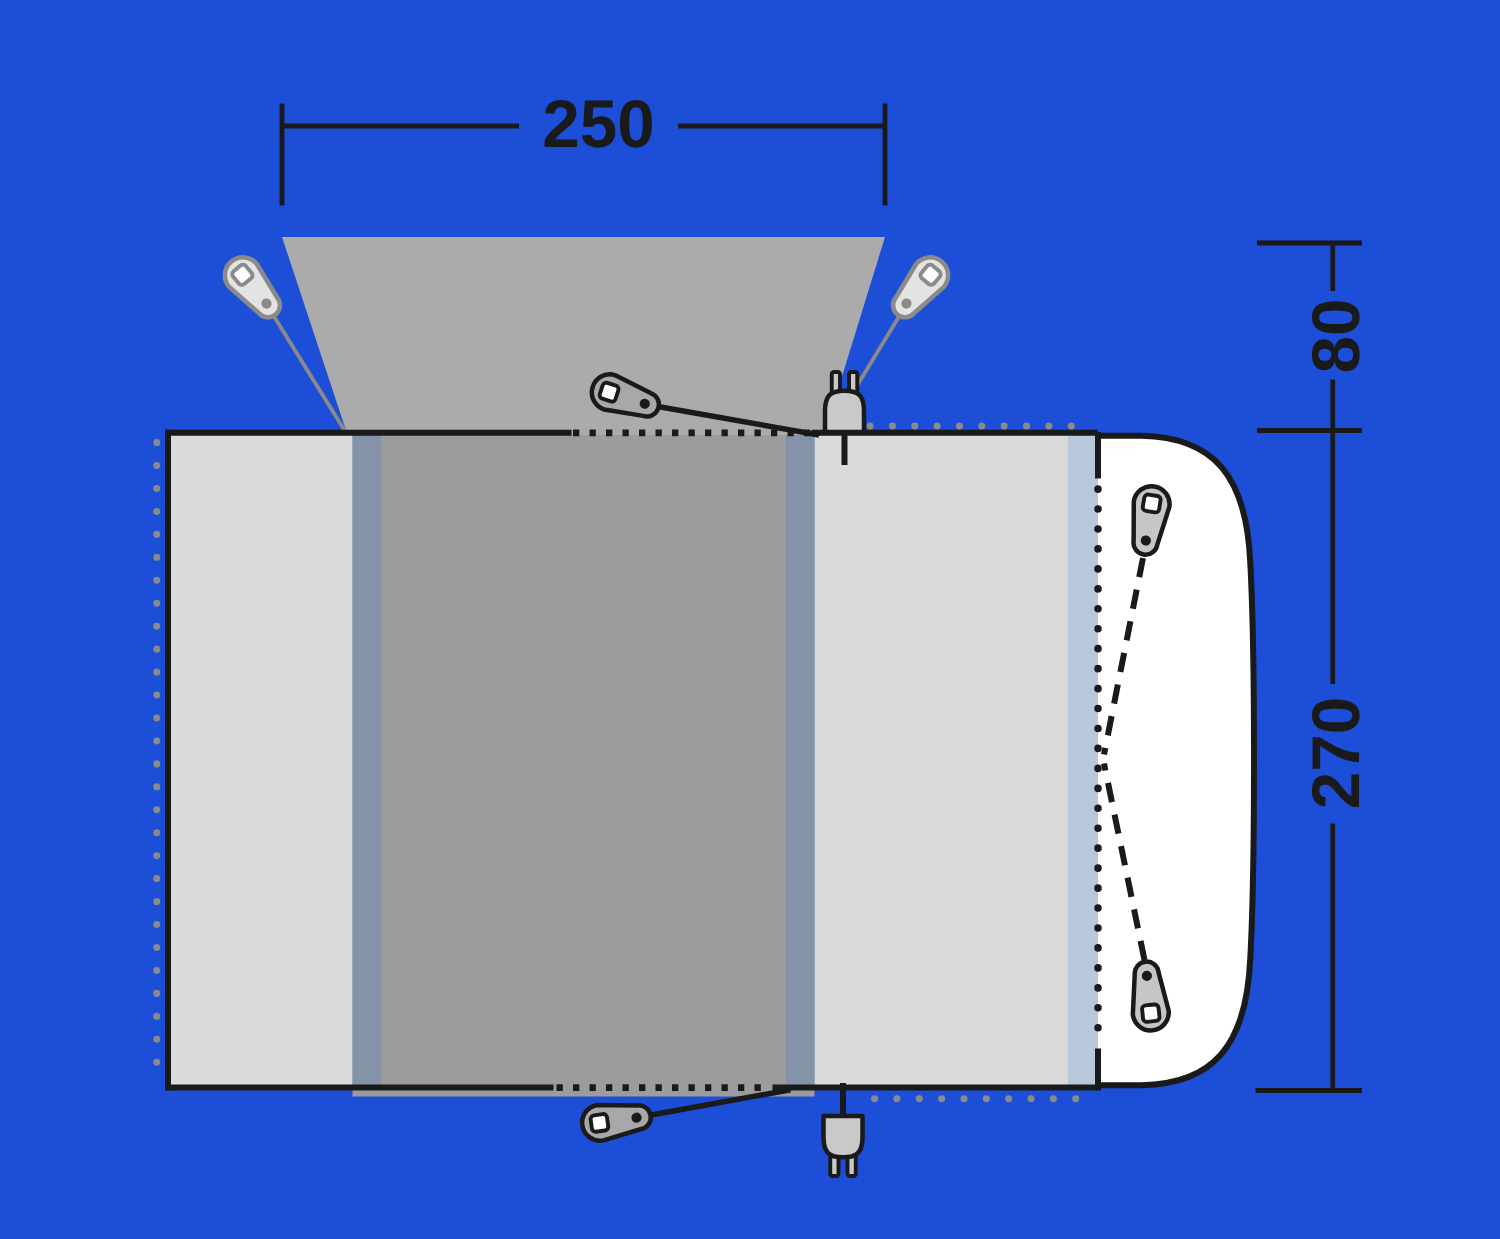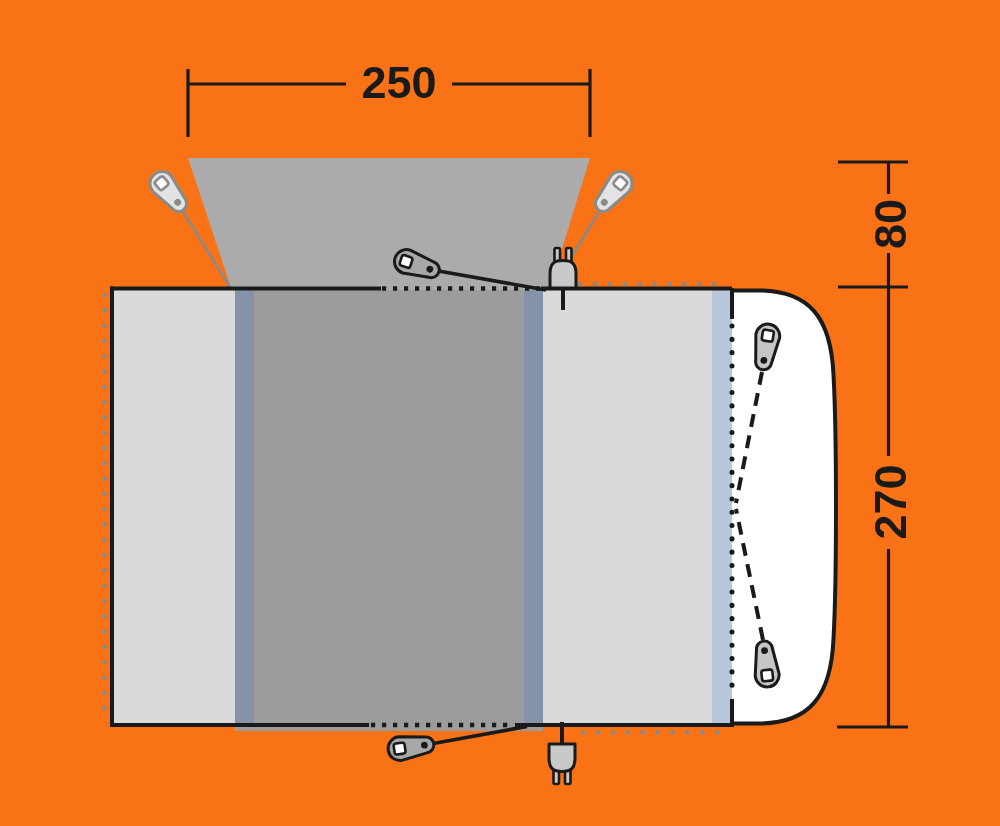--- a/index.html
+++ b/index.html
@@ -1,16 +1,16 @@
 <!DOCTYPE html>
 <html><head>
 <meta charset="utf-8">
 <style>
   html,body{margin:0;padding:0;background:#ffffff;}
-  .stage{width:1000px;height:826px;position:relative;background:#f97316;overflow:hidden;}
+  .stage{width:1000px;height:826px;position:relative;background:#1d4ed8;overflow:hidden;}
   svg{display:block;}
   text.dim{
     font-family:"Liberation Sans", sans-serif;
     font-weight:700;
     font-size:45px;
     fill:#1a1a1a;
   }
 </style>
 </head>
 <body>

